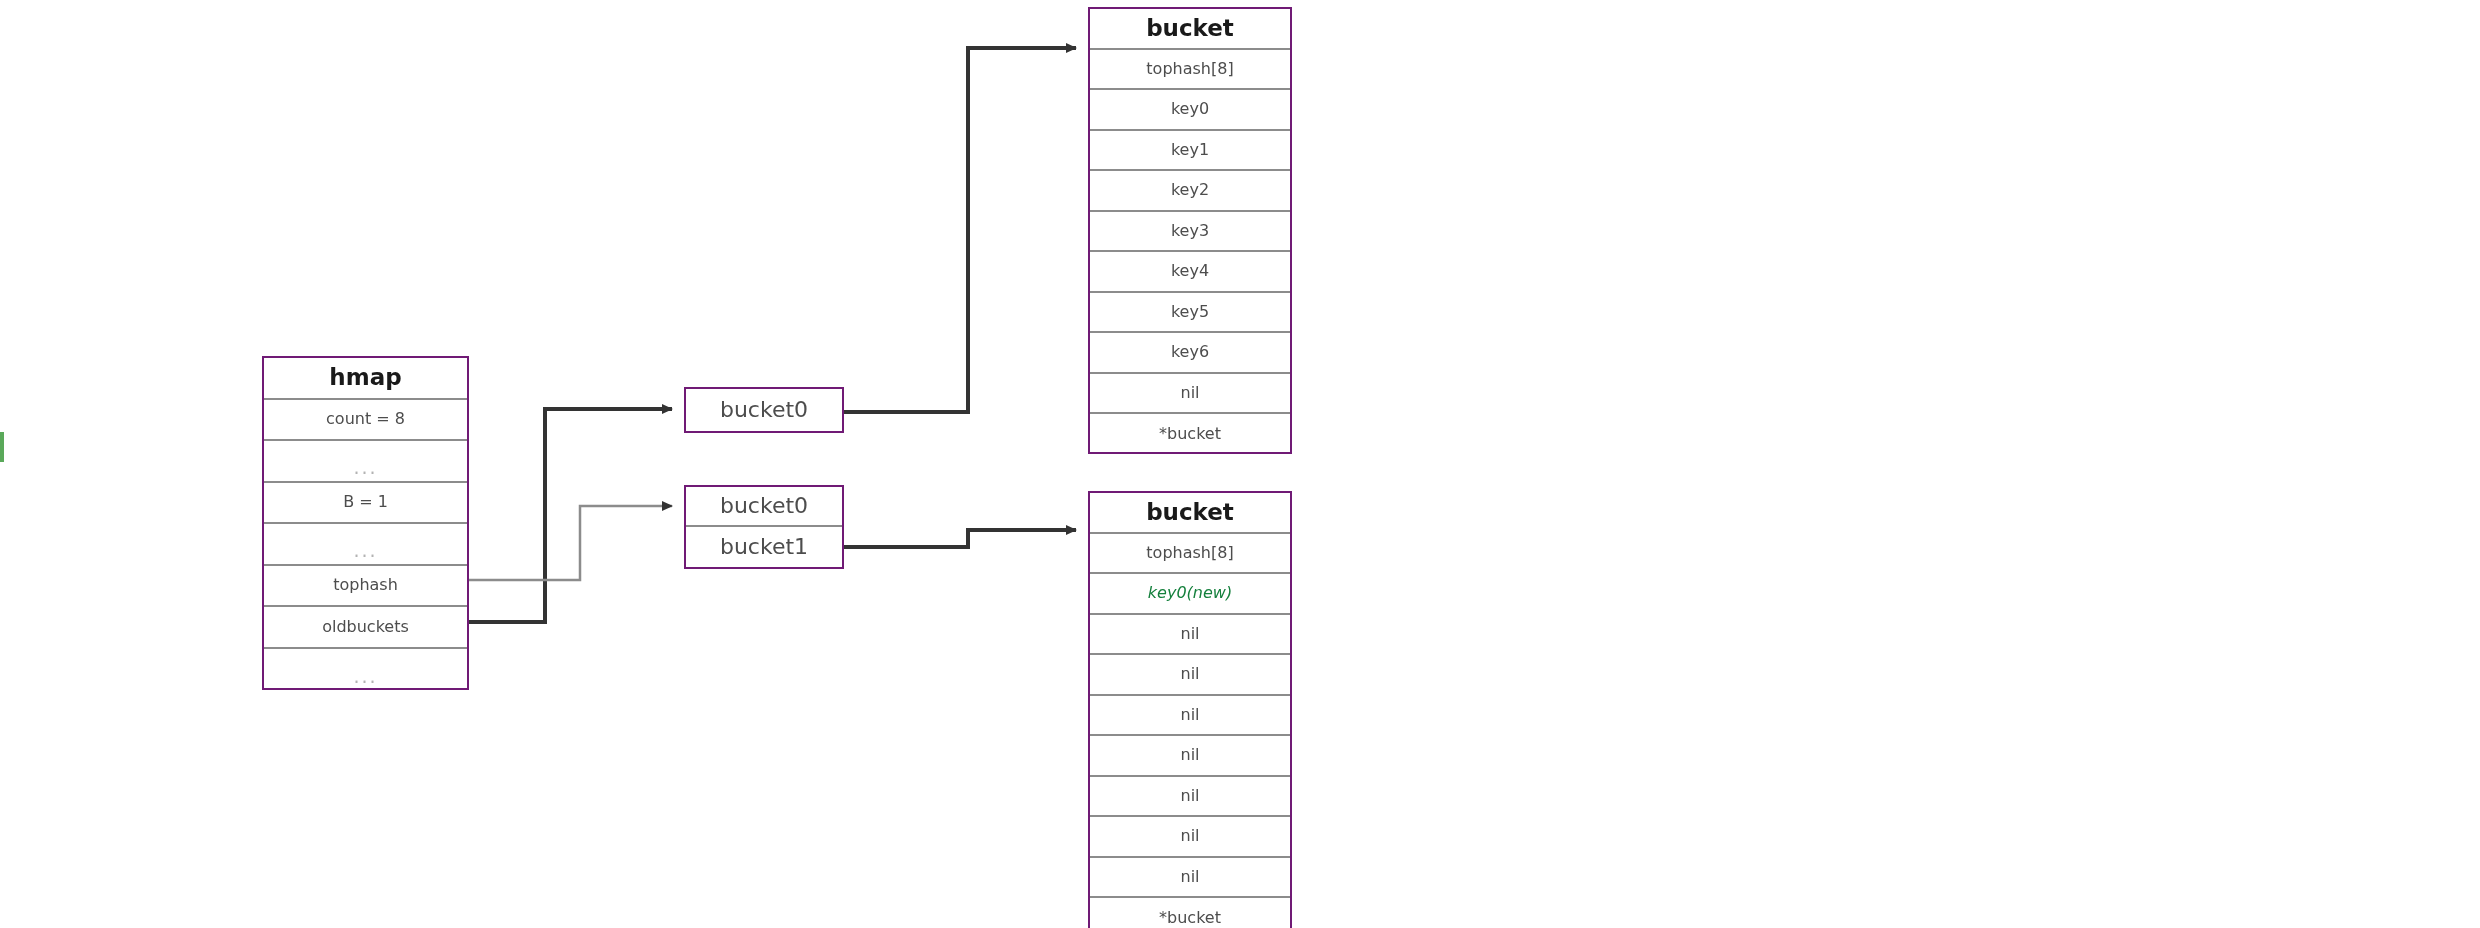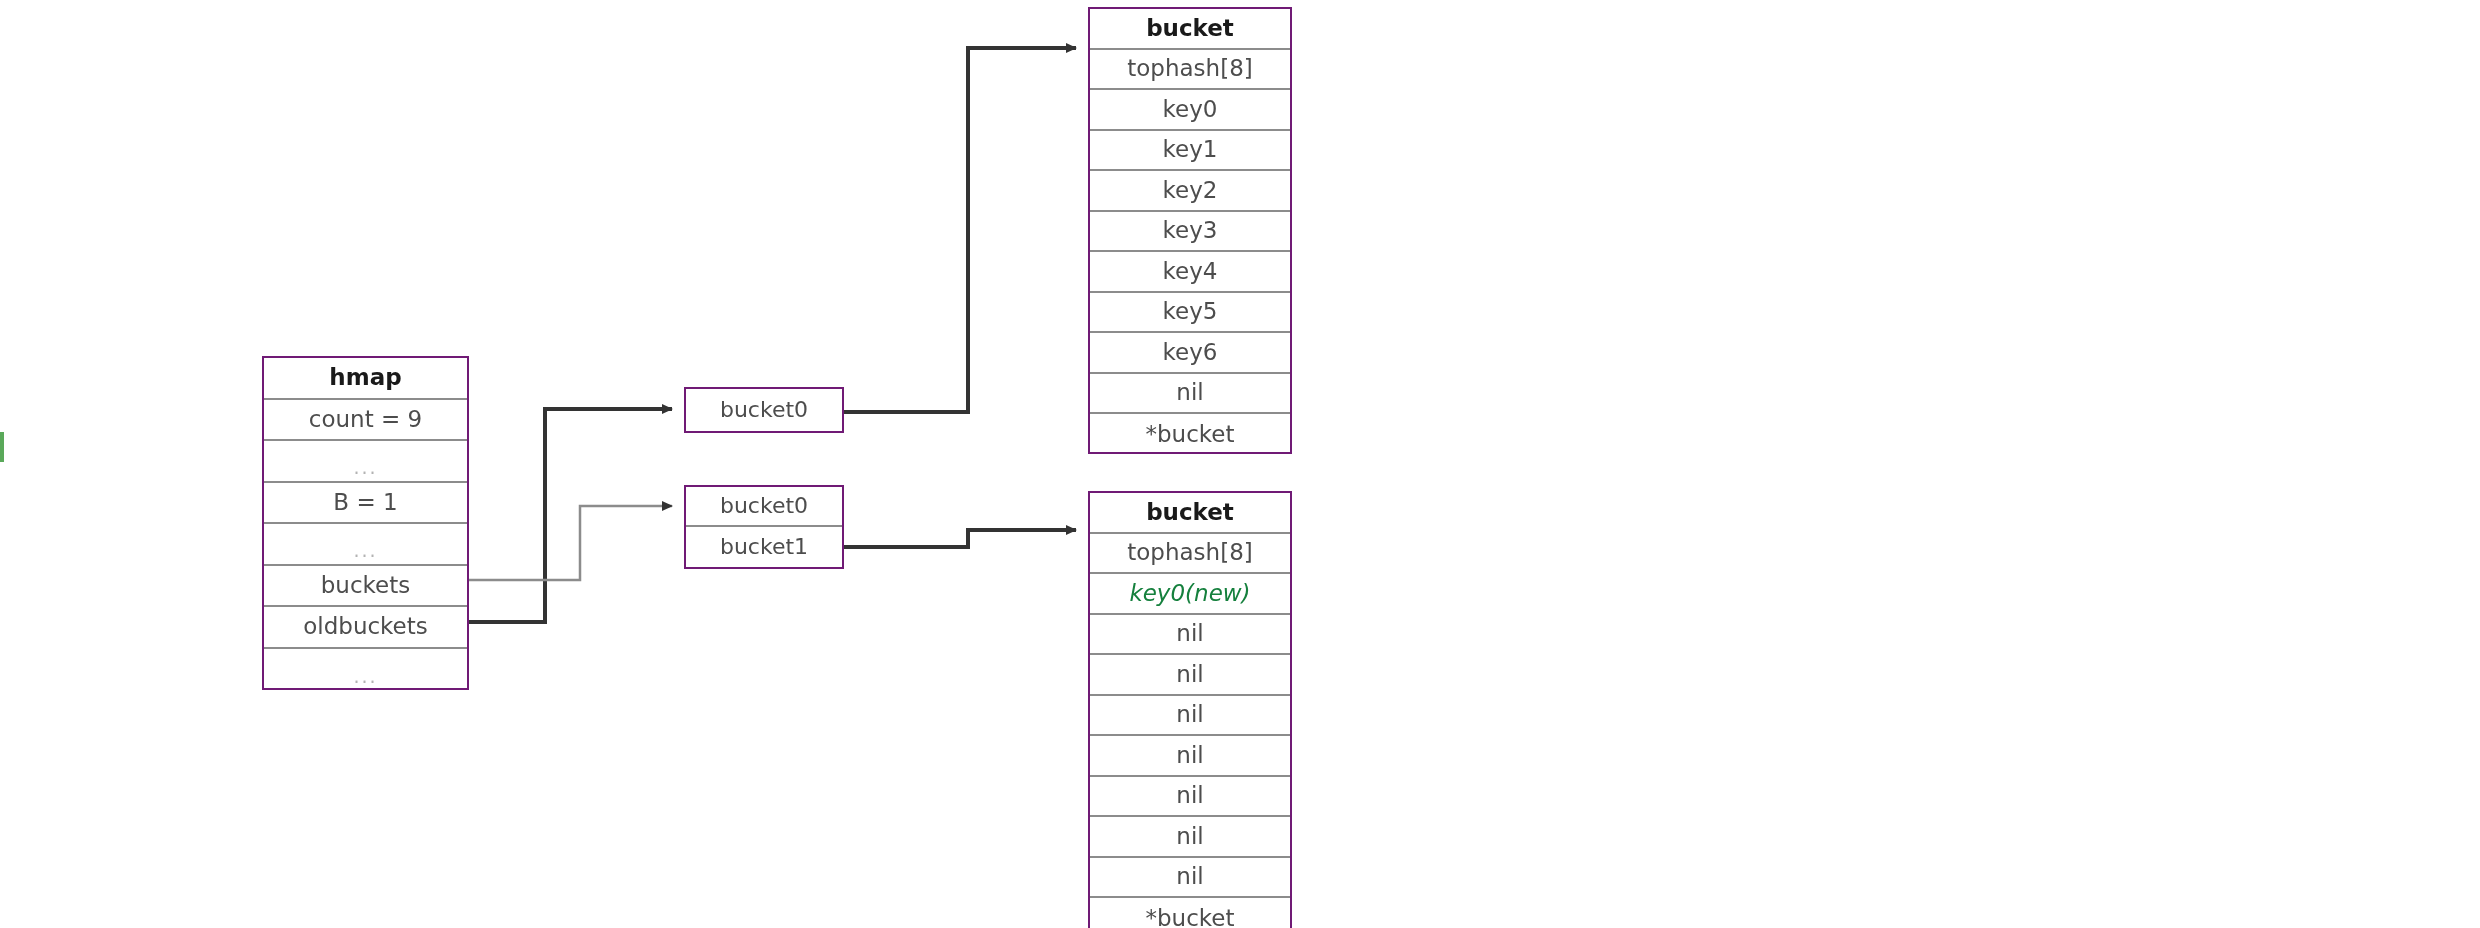--- a/index.html
+++ b/index.html
@@ -23,21 +23,21 @@
     border: 2px solid #701a75;
     background: #ffffff;
   }
   .row {
     box-sizing: border-box;
     border-bottom: 2px solid #8c8c8c;
     display: flex;
     align-items: center;
     justify-content: center;
     color: #4d4d4d;
-    font-size: 23px;
+    font-size: 16px;
     line-height: 1;
     white-space: nowrap;
   }
   .row:last-child { border-bottom: none; }
   .row.header {
     font-weight: bold;
     color: #1a1a1a;
     font-size: 23px;
   }
   .row.italic {
@@ -133,25 +133,25 @@
       <path d="M468,580 L580,580 L580,506 L672,506" fill="none" stroke="#8c8c8c" stroke-width="2.5" marker-end="url(#arrow-dark)"></path>
 
       <path d="M844,412 L968,412 L968,48 L1076,48" fill="none" stroke="#333333" stroke-width="4" marker-end="url(#arrow-dark)"></path>
 
       <path d="M844,547 L968,547 L968,530 L1076,530" fill="none" stroke="#333333" stroke-width="4" marker-end="url(#arrow-dark)"></path>
     </svg>
   </div>
 
   <div class="box" id="hmap-box">
     <div class="row header">hmap</div>
-    <div class="row">count = 9</div>
+    <div class="row">count = 8</div>
     <div class="row ellipsis">...</div>
     <div class="row">B = 1</div>
     <div class="row ellipsis">...</div>
-    <div class="row">buckets</div>
+    <div class="row">tophash</div>
     <div class="row">oldbuckets</div>
     <div class="row ellipsis">...</div>
   </div>
 
   <div class="box" id="buckets-array-new">
     <div class="row">bucket0</div>
   </div>
 
   <div class="box" id="buckets-array-old">
     <div class="row">bucket0</div>

